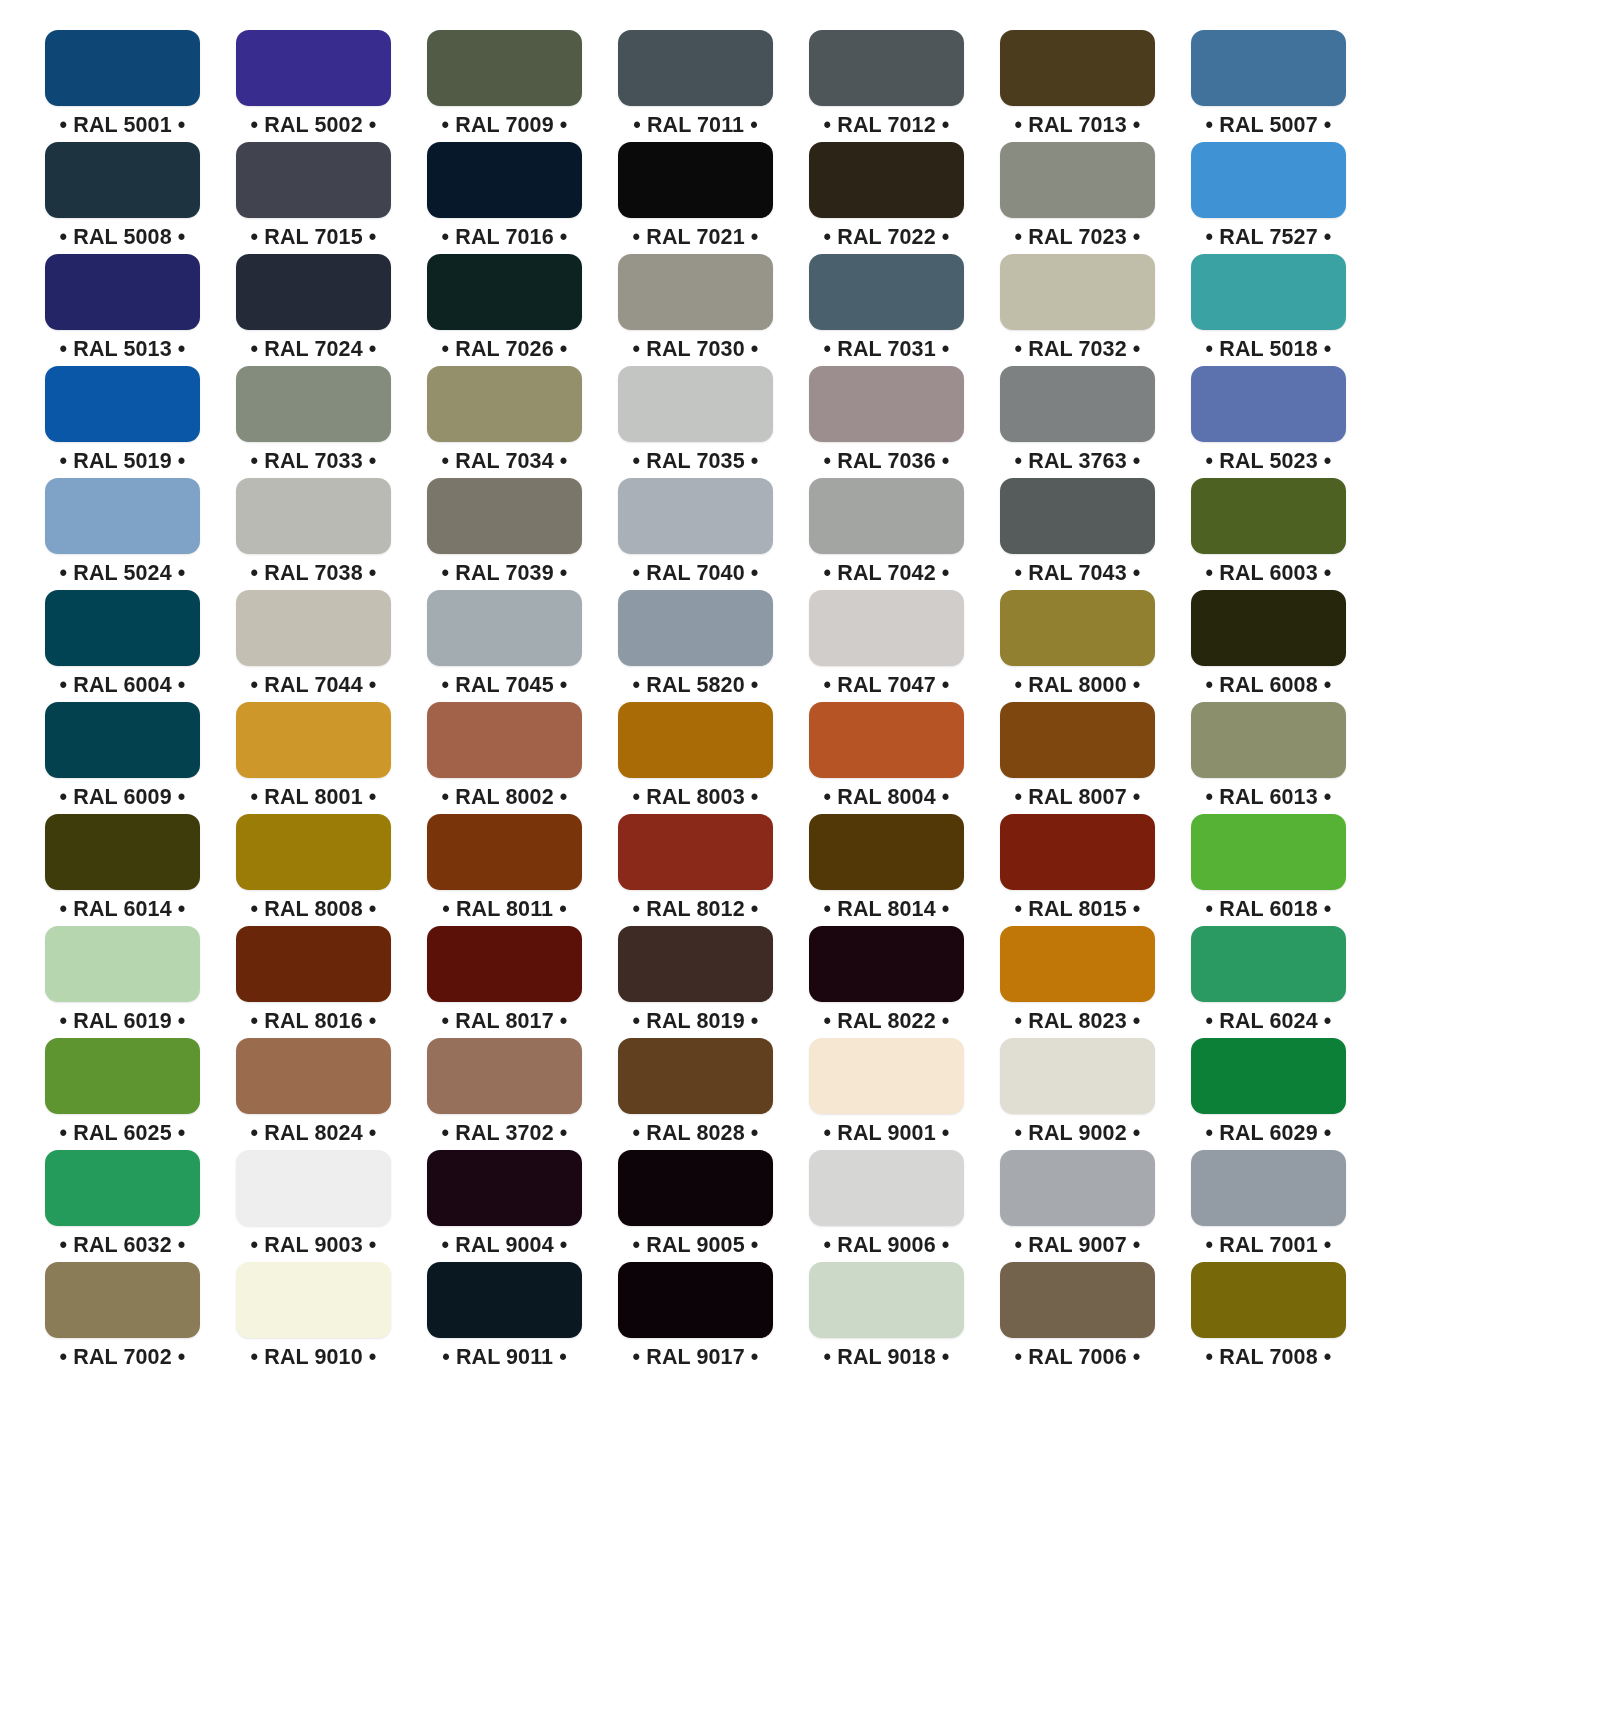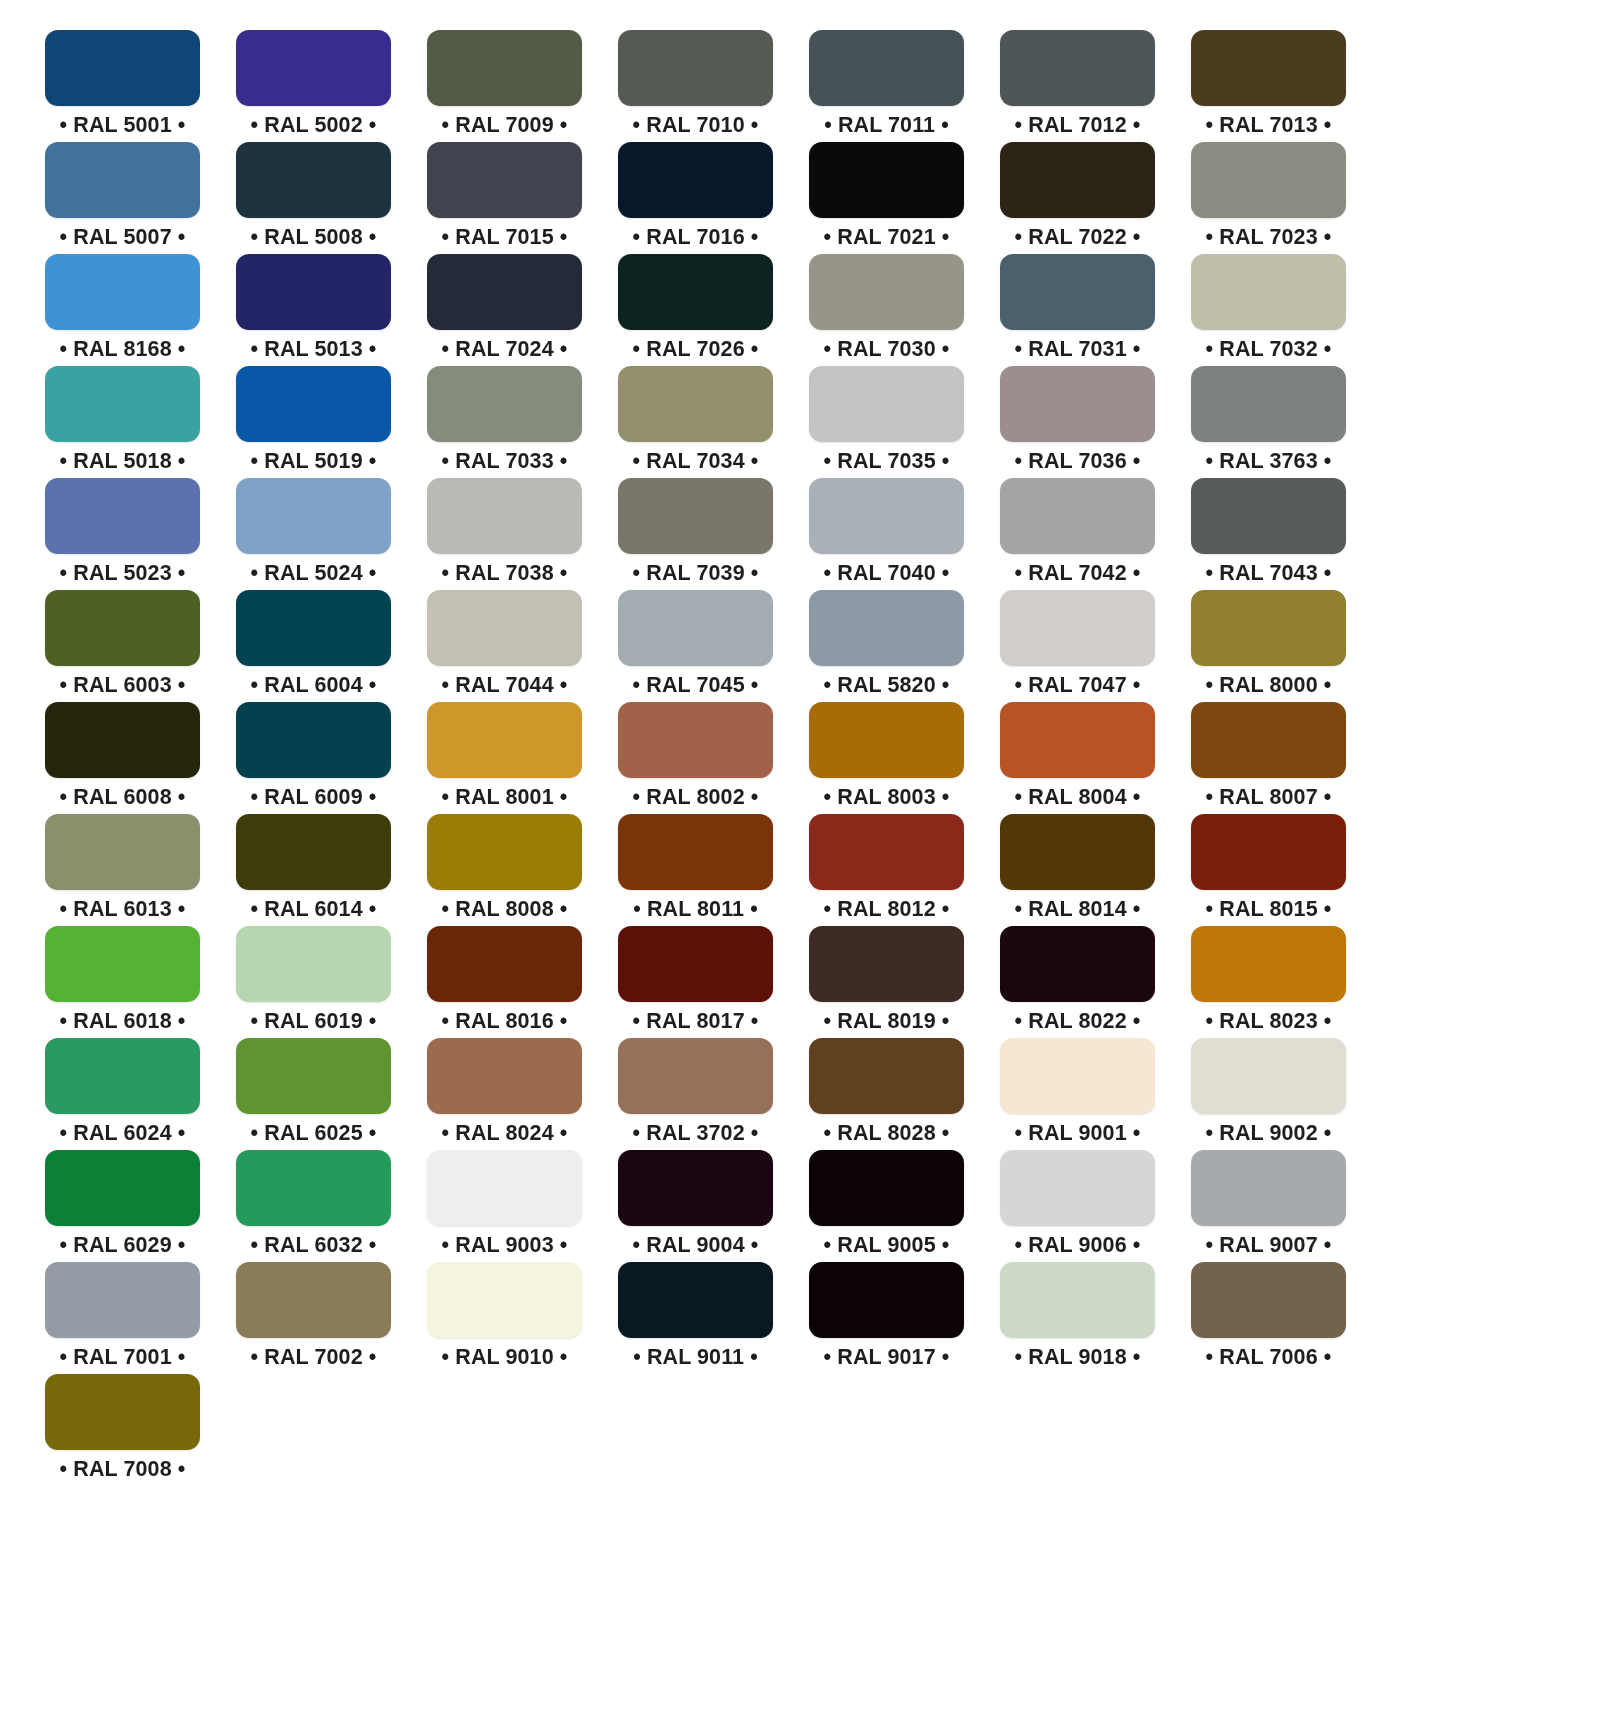--- a/index.html
+++ b/index.html
@@ -75,24 +75,20 @@
       </div>
       <div class="swatch-cell">
         <div class="swatch-chip" style="background: rgb(56, 45, 142);"></div>
         <div class="swatch-label">• RAL 5002 •</div>
       </div>
       <div class="swatch-cell">
         <div class="swatch-chip" style="background: rgb(81, 91, 69);"></div>
         <div class="swatch-label">• RAL 7009 •</div>
       </div>
       <div class="swatch-cell">
-        <div class="swatch-chip" style="background: rgb(85, 90, 82);"></div>
-        <div class="swatch-label">• RAL 7010 •</div>
-      </div>
-      <div class="swatch-cell">
         <div class="swatch-chip" style="background: rgb(70, 81, 88);"></div>
         <div class="swatch-label">• RAL 7011 •</div>
       </div>
       <div class="swatch-cell">
         <div class="swatch-chip" style="background: rgb(79, 86, 90);"></div>
         <div class="swatch-label">• RAL 7012 •</div>
       </div>
       <div class="swatch-cell">
         <div class="swatch-chip" style="background: rgb(74, 60, 28);"></div>
         <div class="swatch-label">• RAL 7013 •</div>
@@ -120,21 +116,21 @@
       <div class="swatch-cell">
         <div class="swatch-chip" style="background: rgb(44, 37, 23);"></div>
         <div class="swatch-label">• RAL 7022 •</div>
       </div>
       <div class="swatch-cell">
         <div class="swatch-chip" style="background: rgb(137, 140, 128);"></div>
         <div class="swatch-label">• RAL 7023 •</div>
       </div>
       <div class="swatch-cell">
         <div class="swatch-chip" style="background: rgb(63, 147, 212);"></div>
-        <div class="swatch-label">• RAL 8168 •</div>
+        <div class="swatch-label">• RAL 7527 •</div>
       </div>
       <div class="swatch-cell">
         <div class="swatch-chip" style="background: rgb(35, 37, 102);"></div>
         <div class="swatch-label">• RAL 5013 •</div>
       </div>
       <div class="swatch-cell">
         <div class="swatch-chip" style="background: rgb(37, 42, 56);"></div>
         <div class="swatch-label">• RAL 7024 •</div>
       </div>
       <div class="swatch-cell">

